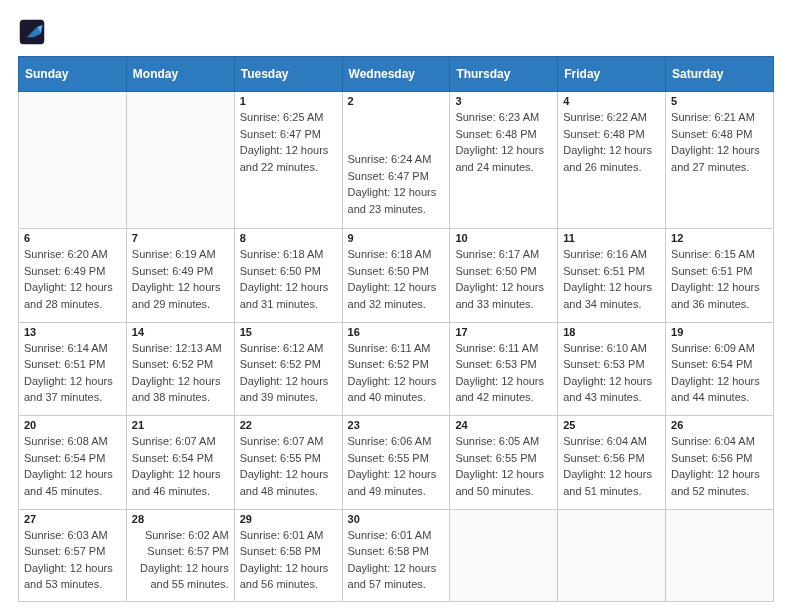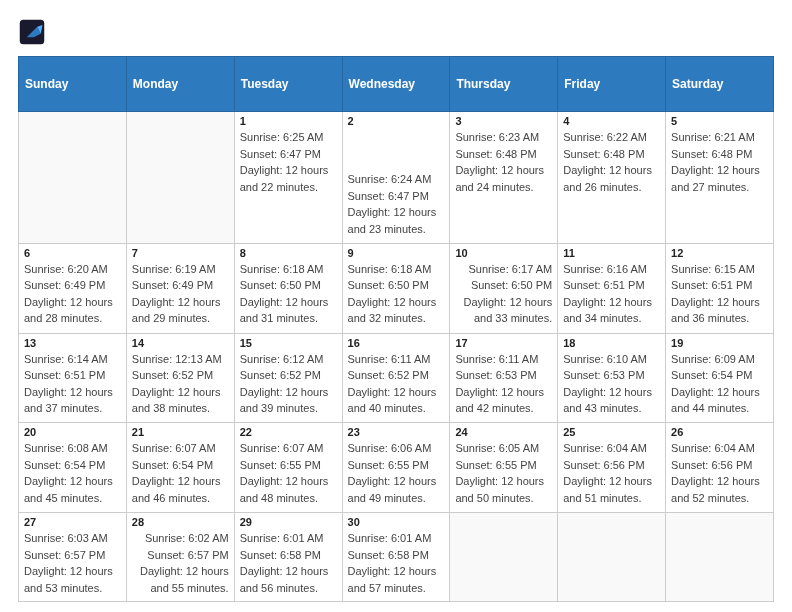--- a/index.html
+++ b/index.html
@@ -57,21 +57,21 @@
       flex: 1;
       border: 1px solid #ccc;
       border-collapse: collapse;
       width: 100%;
       table-layout: fixed;
     }
     .calendar th {
       background: #2e7abf;
       color: #fff;
       text-align: left;
-      padding: 20px 6px;
+      padding: 10px 6px;
       font-size: 12px;
       border: 1px solid #2565a0;
     }
     .calendar td {
       vertical-align: top;
       border: 1px solid #ccc;
       padding: 3px 5px;
       font-size: 9.5px;
       color: #333;
       height: 88px;
@@ -187,21 +187,21 @@
 Daylight: 12 hours and 31 minutes.</div>
           </td>
           <td>
             <span class="day-num">9</span>
             <div class="day-info" style="white-space: pre-line;">Sunrise: 6:18 AM
 Sunset: 6:50 PM
 Daylight: 12 hours and 32 minutes.</div>
           </td>
           <td>
             <span class="day-num">10</span>
-            <div class="day-info" style="white-space: pre-line; text-align: right;">Sunrise: 6:17 AM
+            <div class="day-info" style="white-space: pre-line;">Sunrise: 6:17 AM
 Sunset: 6:50 PM
 Daylight: 12 hours and 33 minutes.</div>
           </td>
           <td>
             <span class="day-num">11</span>
             <div class="day-info" style="white-space: pre-line;">Sunrise: 6:16 AM
 Sunset: 6:51 PM
 Daylight: 12 hours and 34 minutes.</div>
           </td>
           <td>

